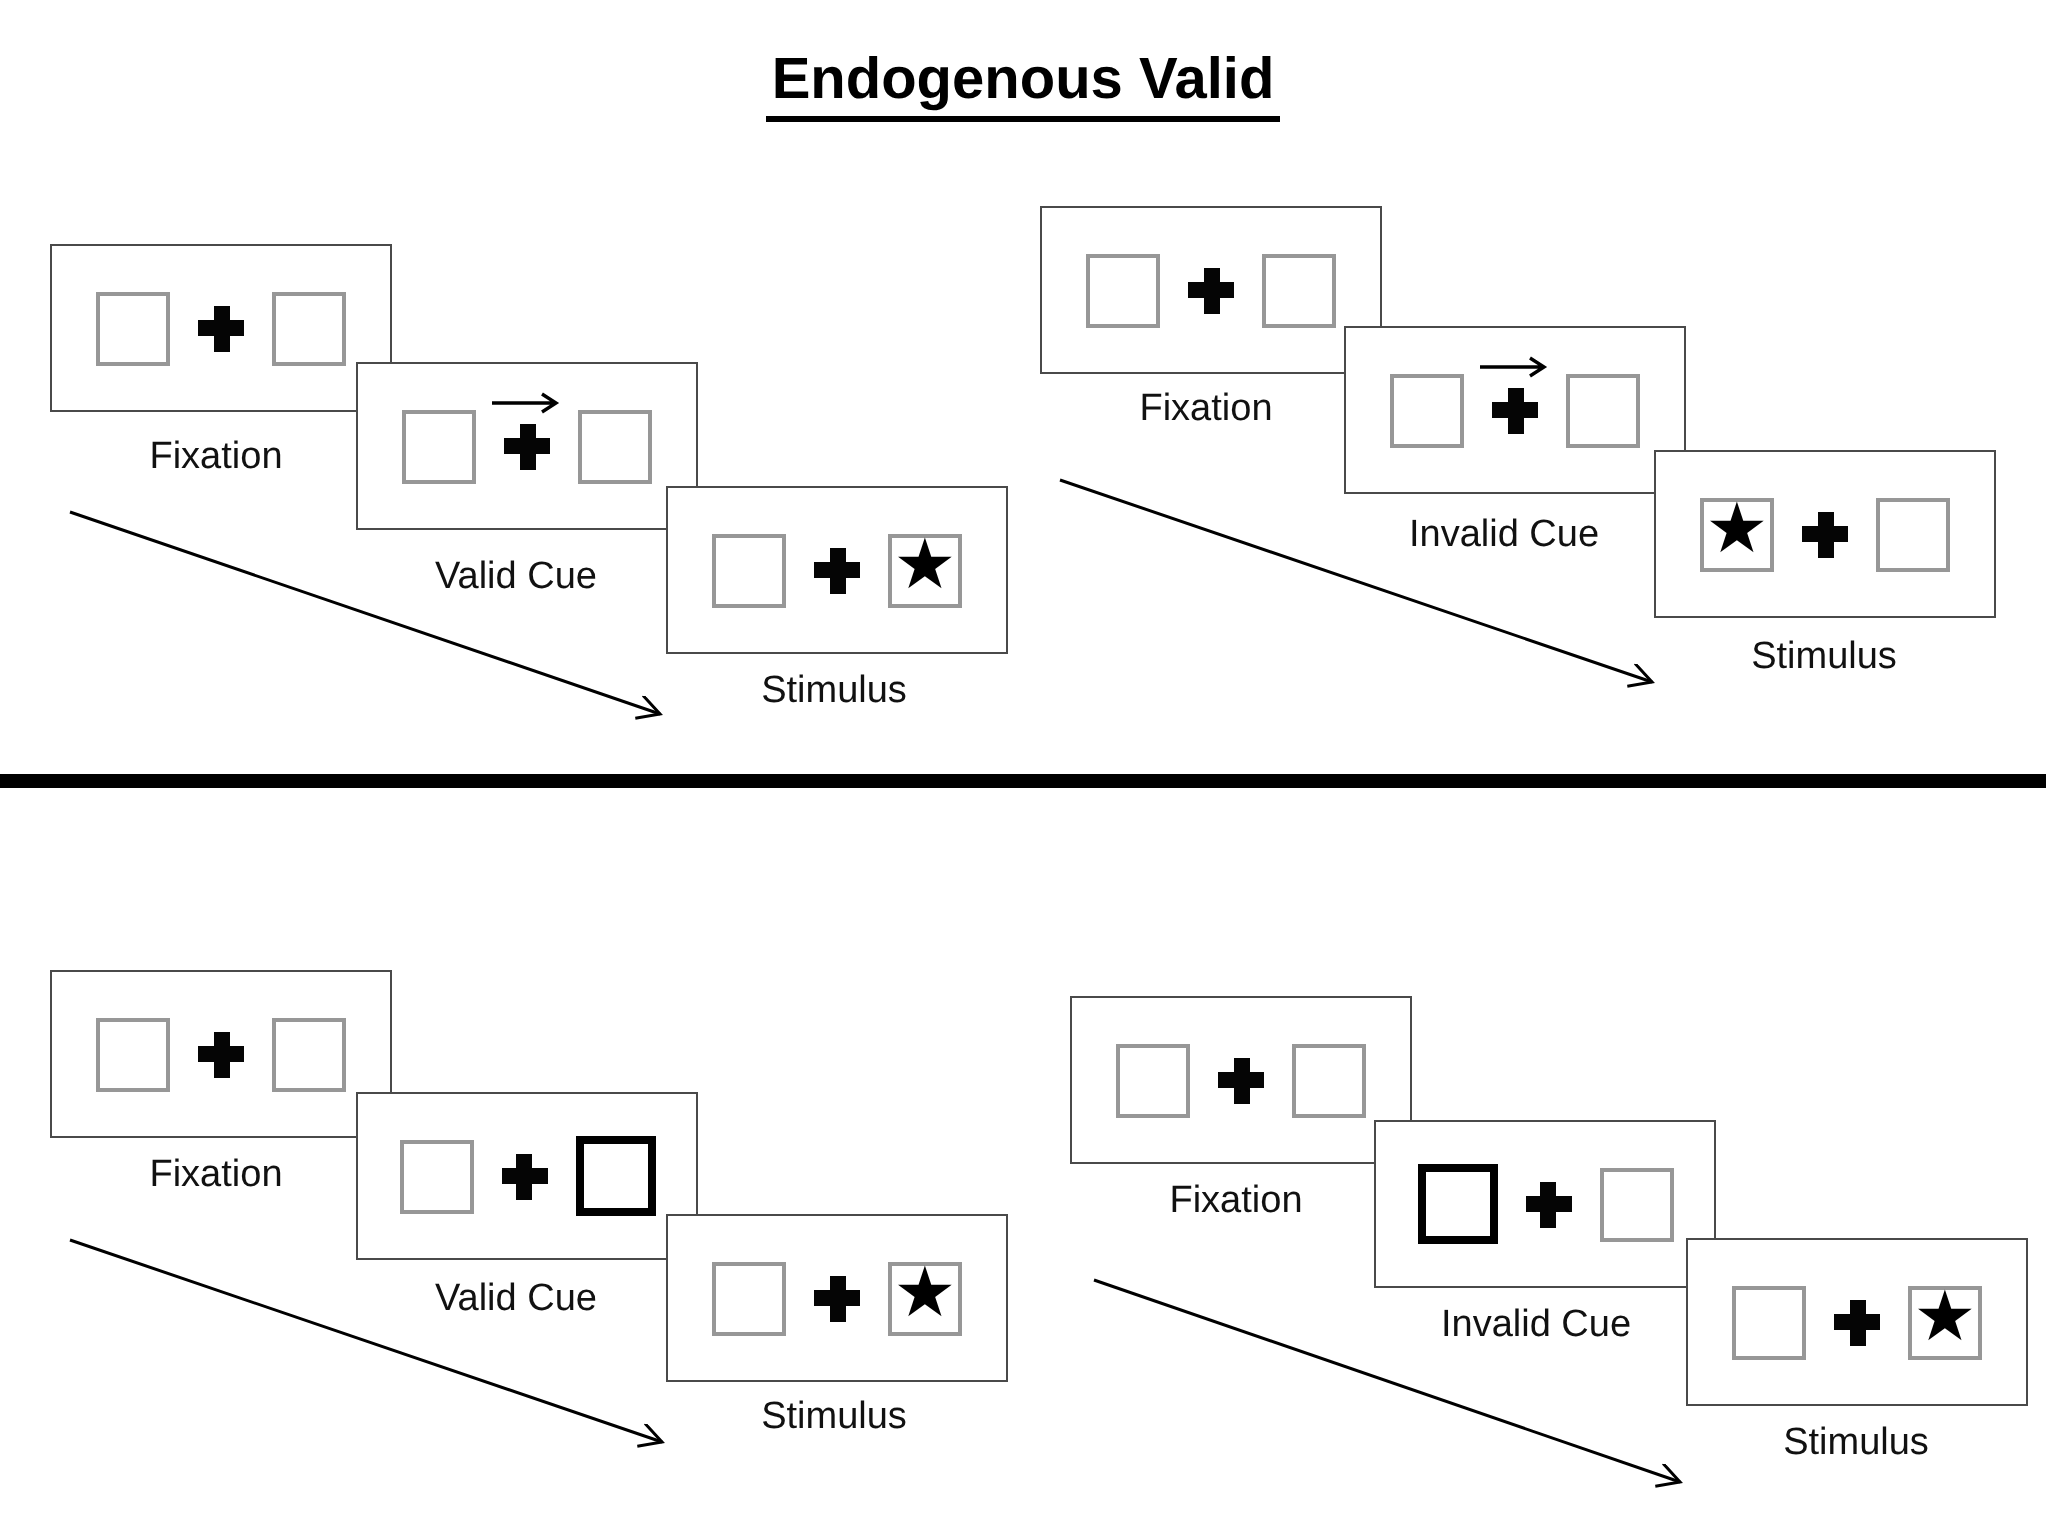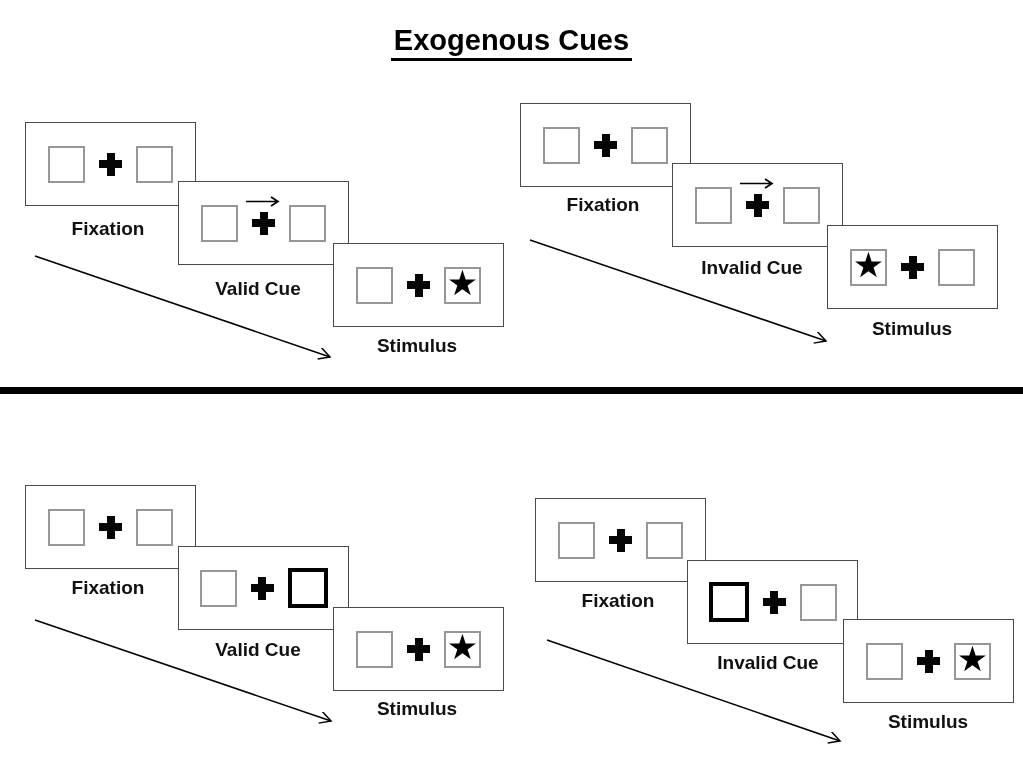--- a/index.html
+++ b/index.html
@@ -25,41 +25,41 @@
   }
   .box.cued{border:4px solid #000;width:40px;height:40px;}
   .box.starred{font-family:"DejaVu Sans",sans-serif;font-size:35px;line-height:1;color:#000;padding-bottom:3px;}
   .pluswrap{position:relative;width:23px;height:23px;flex:0 0 auto;}
   .plus{position:absolute;left:0;top:0;width:23px;height:23px;}
   .plus::before{content:"";position:absolute;left:7.5px;top:0;width:8px;height:23px;background:#050505;}
   .plus::after{content:"";position:absolute;top:7.5px;left:0;width:23px;height:8px;background:#050505;}
   .cue-arrow{position:absolute;left:-8px;top:-17px;}
   .plabel{
     position:absolute;width:160px;text-align:center;z-index:2;
-    font-size:19px;font-weight:bold;color:#111;white-space:nowrap;
+    font-size:19px;font-weight:normal;color:#111;white-space:nowrap;
   }
 </style>
 </head>
 <body>
 
 <div id="stage">
 
   <svg class="overlay" width="1023" height="767" viewBox="0 0 1023 767">
     <defs>
       <marker id="ah" markerWidth="16" markerHeight="14" refX="12" refY="6" orient="auto" markerUnits="userSpaceOnUse">
         <path d="M1 0 L12 6 L1 12" fill="none" stroke="#000" stroke-width="1.5"></path>
       </marker>
     </defs>
     <line x1="35" y1="256" x2="330" y2="357" stroke="#000" stroke-width="1.5" marker-end="url(#ah)"></line>
     <line x1="530" y1="240" x2="826" y2="341" stroke="#000" stroke-width="1.5" marker-end="url(#ah)"></line>
     <line x1="35" y1="620" x2="331" y2="721" stroke="#000" stroke-width="1.5" marker-end="url(#ah)"></line>
     <line x1="547" y1="640" x2="840" y2="741" stroke="#000" stroke-width="1.5" marker-end="url(#ah)"></line>
   </svg>
 
-  <div class="title" style="top:24px"><span>Exogenous Cues</span></div>
+  <div class="title" style="top:24px"><span>Endogenous Valid</span></div>
   <div class="divider"></div>
 
   <div>
     <div class="panel" style="left:25px;top:122px">
       <span class="box"></span>
       <span class="pluswrap">
           <span class="plus"></span>
         </span>
       <span class="box"></span>
     </div>

